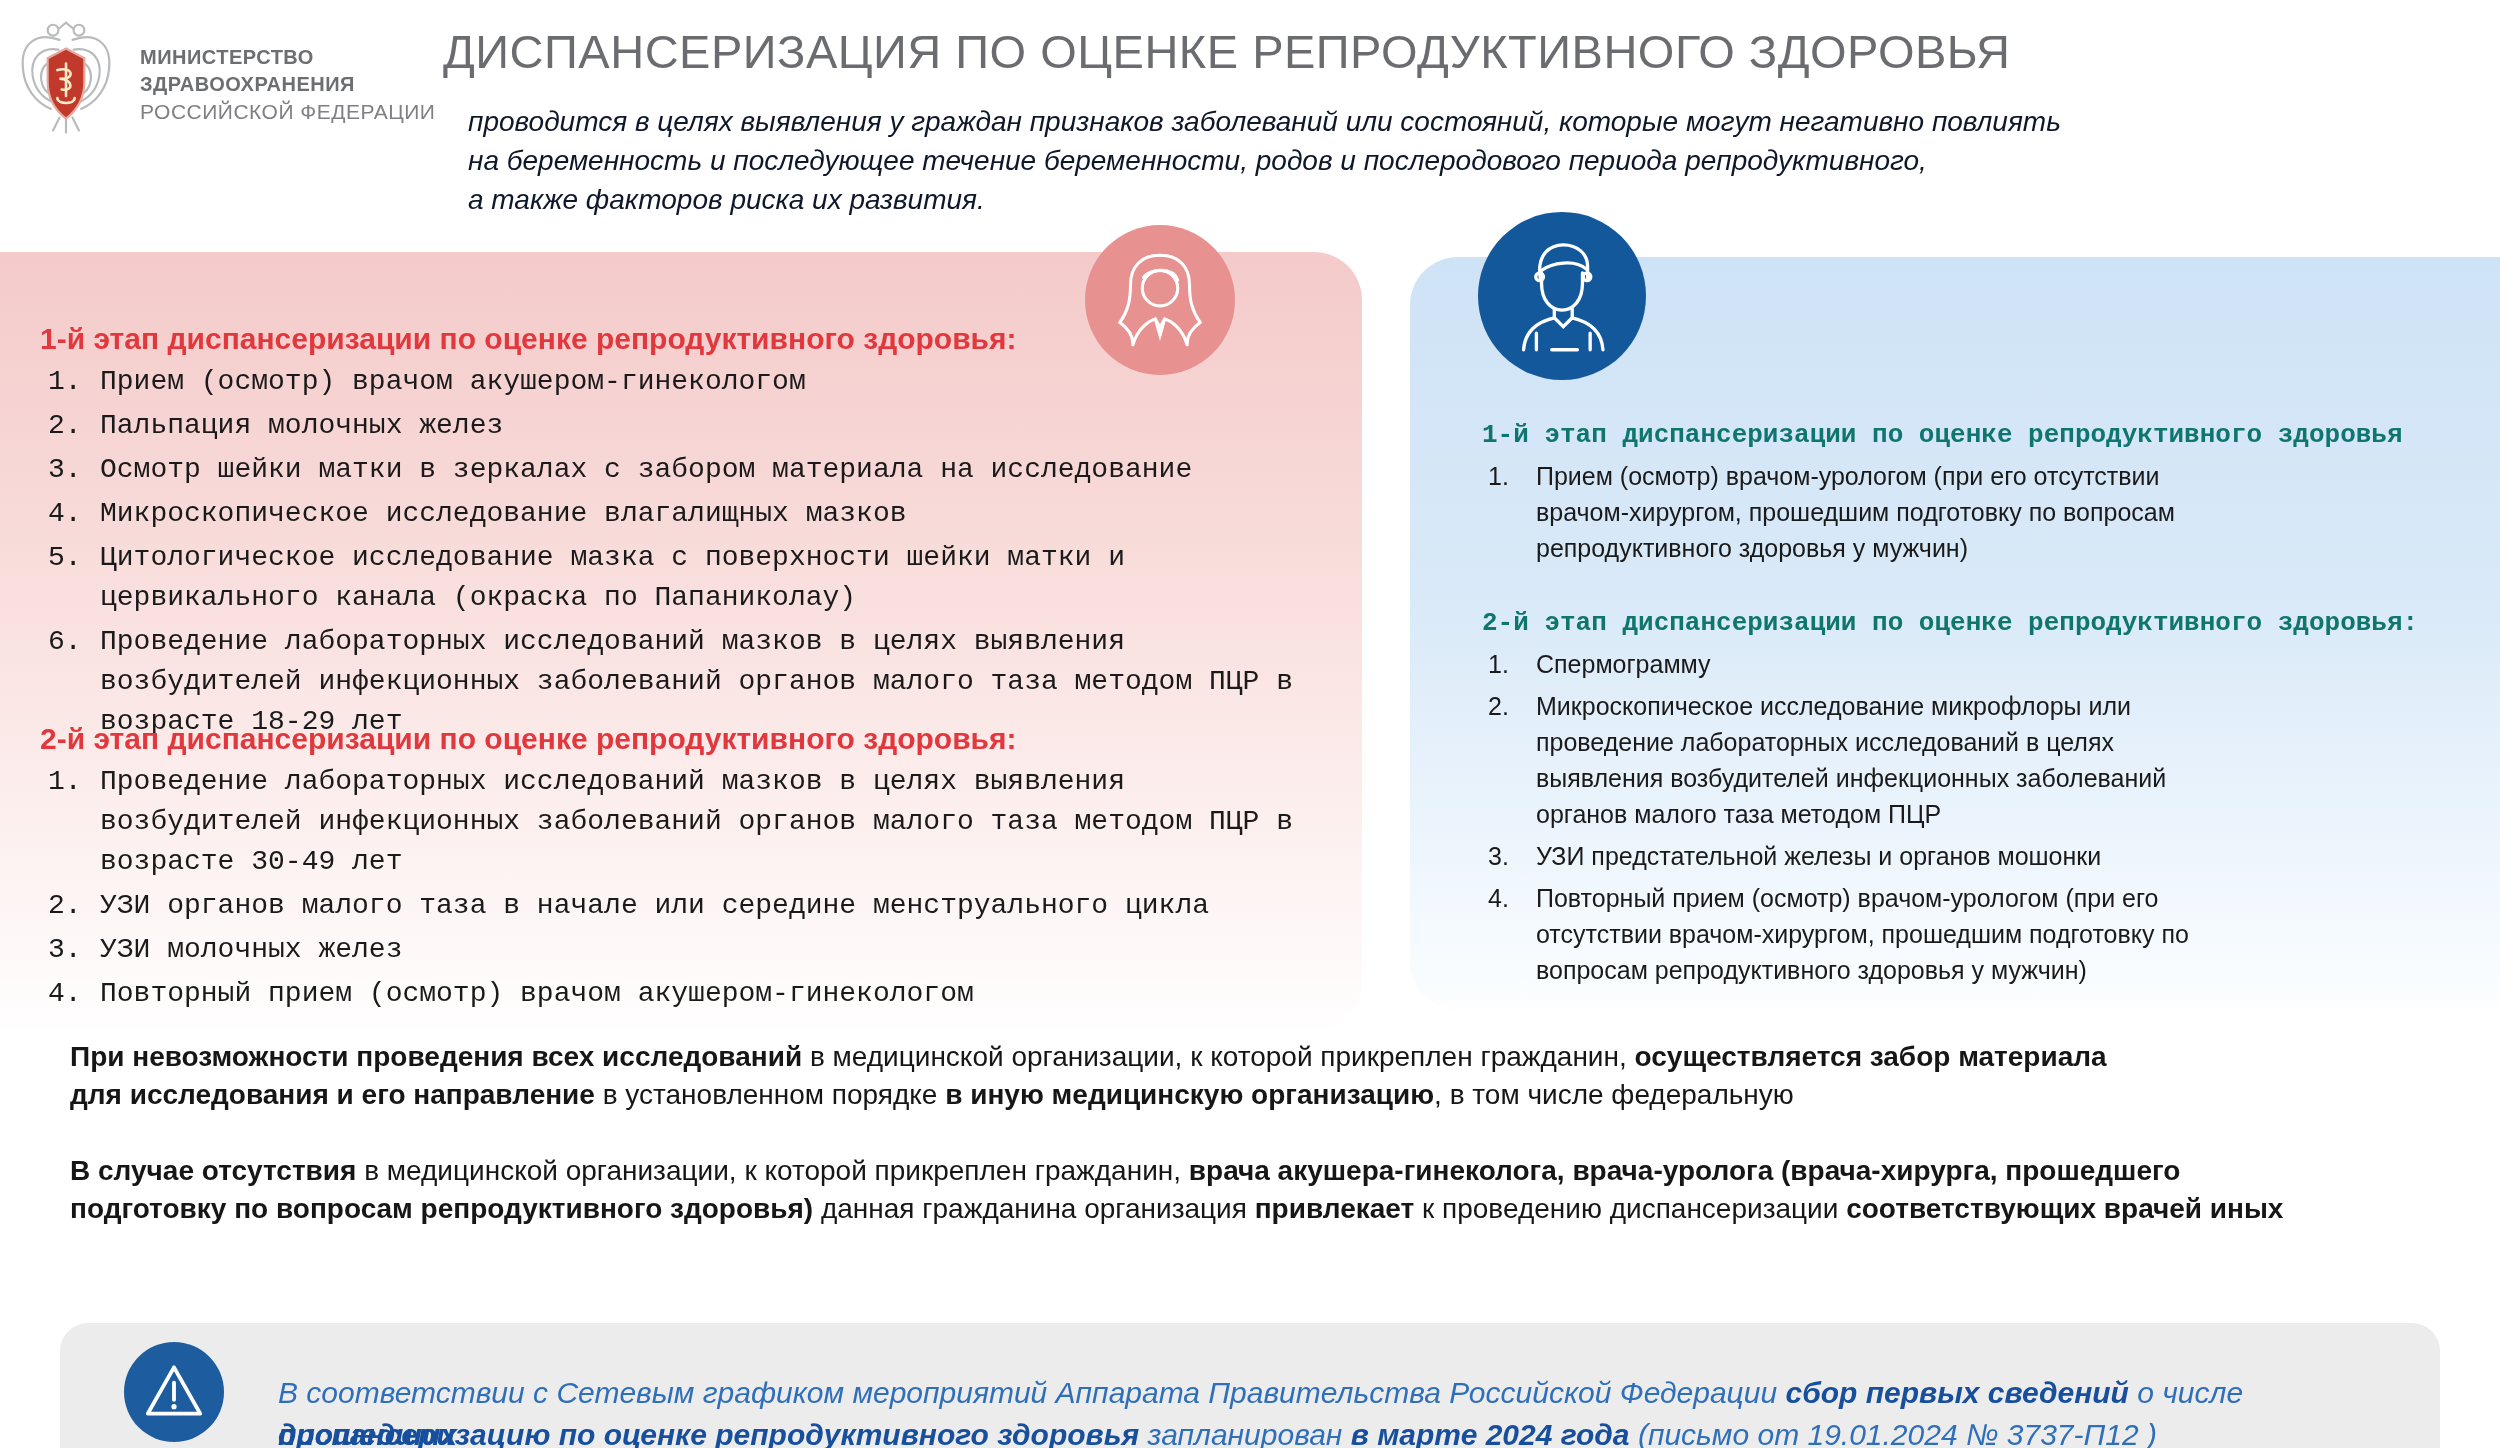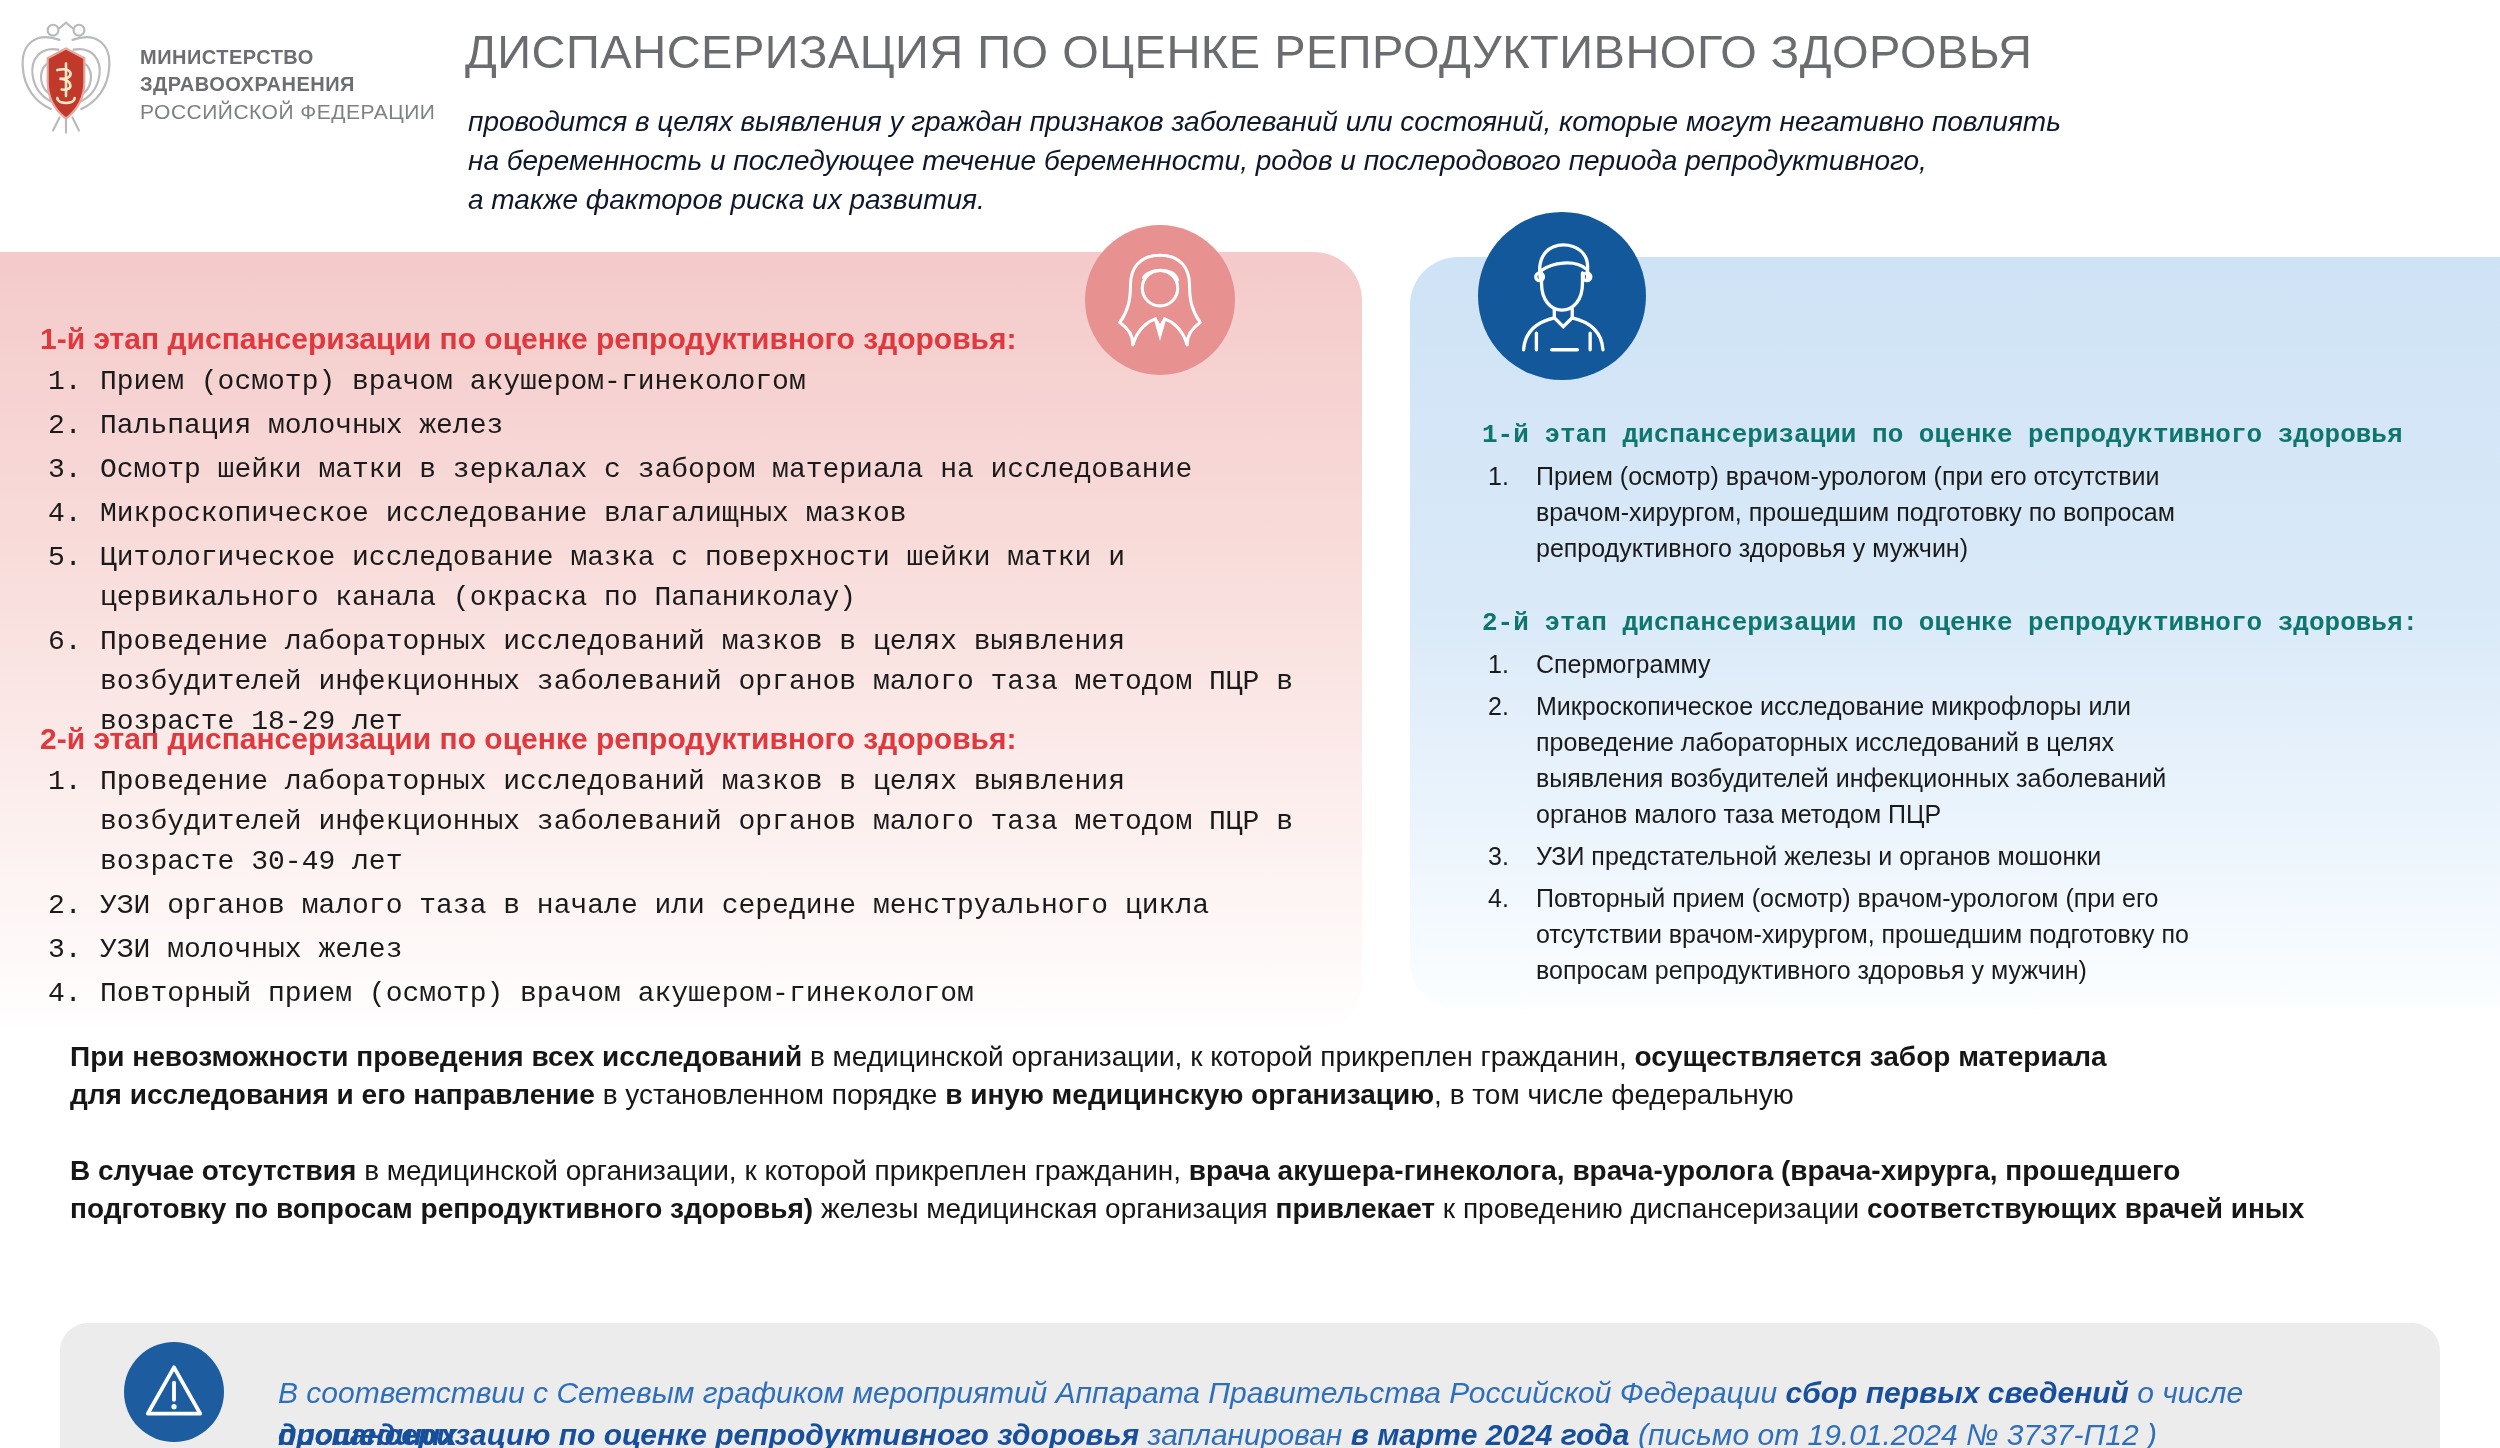--- a/index.html
+++ b/index.html
@@ -5,21 +5,21 @@
   html,body{margin:0;padding:0;background:#fff;}
   .page{
     position:relative;width:2500px;height:1448px;overflow:hidden;background:#ffffff;
     font-family:"Liberation Sans", sans-serif;color:#1a1a1a;
   }
   
   .logo{position:absolute;left:12px;top:14px;width:108px;height:124px;}
   .ministry{position:absolute;left:140px;top:44px;line-height:27px;color:#6d6e71;}
   .ministry .b{font-weight:bold;font-size:20px;letter-spacing:.5px;}
   .ministry .r{font-weight:normal;font-size:21px;color:#7f8084;letter-spacing:.5px;}
-  .title{position:absolute;left:465px;top:24px;font-size:47px;color:#6b6c6f;letter-spacing:.5px;}
+  .title{position:absolute;left:443px;top:24px;font-size:47px;color:#6b6c6f;letter-spacing:.5px;}
   .subtitle{position:absolute;left:468px;top:102px;font-size:28px;font-style:italic;color:#0f172a;line-height:39px;}
   
   .panel-w{
     position:absolute;left:0;top:252px;width:1362px;height:778px;
     border-radius:0 48px 48px 0;
     background:linear-gradient(180deg,#f4caca 0%,#f8dcda 38%,#fcefee 72%,#fffefe 100%);
   }
   .panel-m{
     position:absolute;left:1410px;top:257px;width:1090px;height:753px;
     border-radius:48px 0 0 48px;
@@ -148,21 +148,21 @@
     <li>УЗИ предстательной железы и органов мошонки</li>
     <li>Повторный прием (осмотр) врачом-урологом (при его отсутствии врачом-хирургом, прошедшим подготовку по вопросам репродуктивного здоровья у мужчин)</li>
   </ol>
 
   <div class="note" style="top:1038px">
     <div><span class="seg-b">При невозможности проведения всех исследований</span><span> в медицинской организации, к которой прикреплен гражданин, </span><span class="seg-b">осуществляется забор материала</span></div>
     <div><span class="seg-b">для исследования и его направление</span><span> в установленном порядке </span><span class="seg-b">в иную медицинскую организацию</span><span>, в том числе федеральную</span></div>
   </div>
   <div class="note" style="top:1152px">
     <div><span class="seg-b">В случае отсутствия</span><span> в медицинской организации, к которой прикреплен гражданин, </span><span class="seg-b">врача акушера-гинеколога, врача-уролога (врача-хирурга, прошедшего</span></div>
-    <div><span class="seg-b">подготовку по вопросам репродуктивного здоровья)</span><span> железы медицинская организация </span><span class="seg-b">привлекает</span><span> к проведению диспансеризации </span><span class="seg-b">соответствующих врачей иных</span></div>
+    <div><span class="seg-b">подготовку по вопросам репродуктивного здоровья)</span><span> данная гражданина организация </span><span class="seg-b">привлекает</span><span> к проведению диспансеризации </span><span class="seg-b">соответствующих врачей иных</span></div>
   </div>
 
   <div class="footer-box"></div>
   <div class="warn">
     <svg viewBox="0 0 96 96" width="74" height="74">
       <polygon points="48,16 82,76 14,76" fill="none" stroke="#ffffff" stroke-width="5" stroke-linejoin="round"></polygon>
       <line x1="48" y1="36" x2="48" y2="58" stroke="#ffffff" stroke-width="5" stroke-linecap="round"></line>
       <circle cx="48" cy="67" r="3.4" fill="#ffffff"></circle>
     </svg>
   </div>

